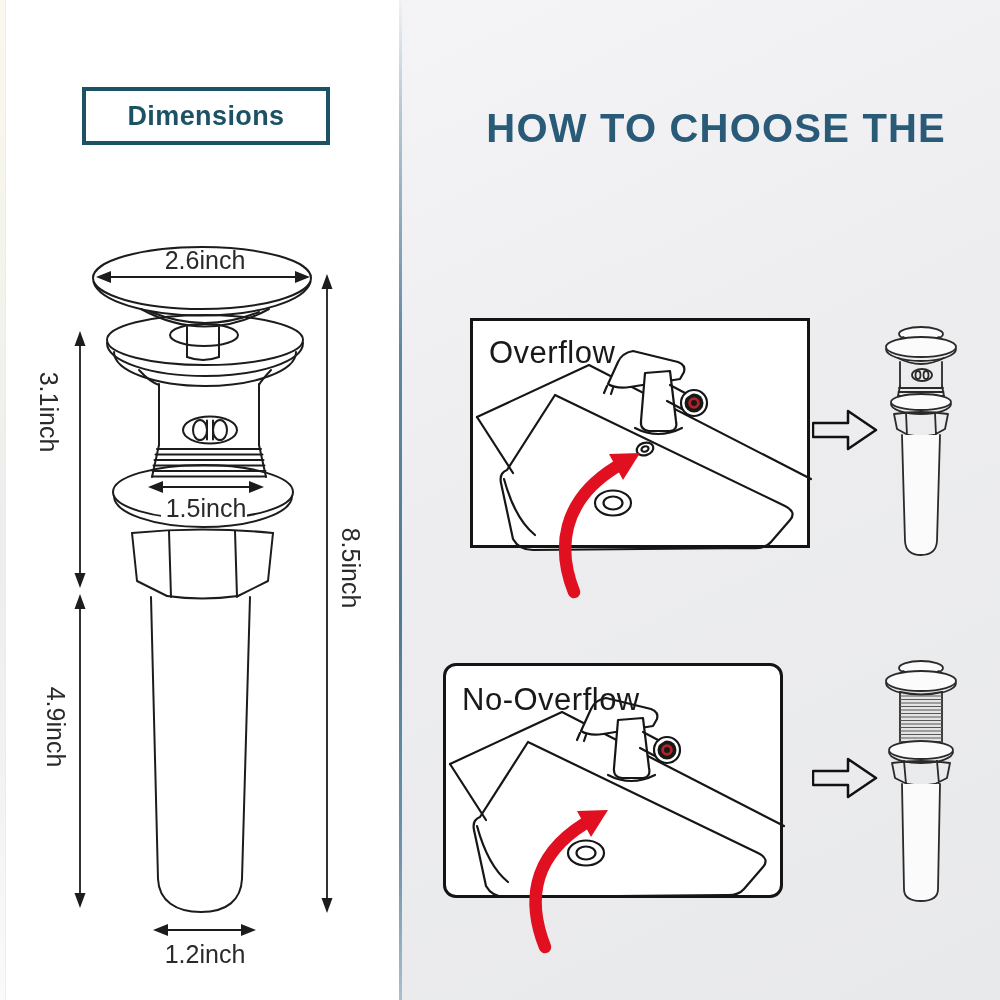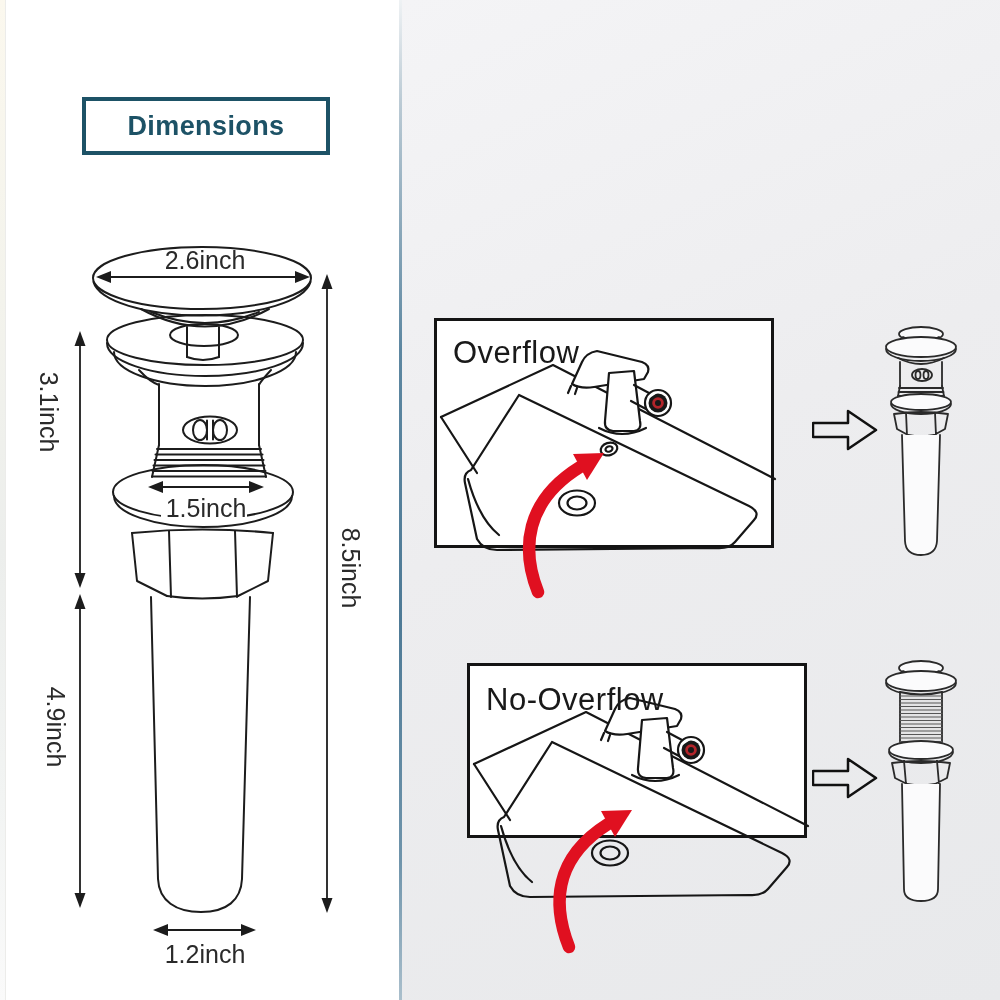--- a/index.html
+++ b/index.html
@@ -9,31 +9,31 @@
   .edge-strip { position:absolute; left:0; top:0; width:6px; height:1000px;
     background:linear-gradient(to bottom,#fbf8ee 0%,#f3f3ec 30%,#eceeec 55%,#f2f4f3 80%,#fafafa 100%);
     border-right:1px solid #ececea; }
 
   .divider { position:absolute; left:399px; top:0; width:3px; height:1000px;
     background:linear-gradient(to bottom,#eff2f4 0%,#bccbd5 10%,#5d87a1 35%,#4e7a96 62%,#6f94ab 86%,#aabfcc 100%); }
 
   .right-half { position:absolute; left:402px; top:0; width:598px; height:1000px;
     background:linear-gradient(155deg,#f4f4f6 0%,#ededef 45%,#e8e9eb 100%); }
 
-  .dim-badge { position:absolute; left:82px; top:97px; width:248px; height:58px;
+  .dim-badge { position:absolute; left:82px; top:87px; width:248px; height:58px;
     border:4px solid #1d5266; background:#fff; display:flex; align-items:center; justify-content:center; }
   .dim-badge span { font-size:27px; font-weight:bold; letter-spacing:.4px; color:#1d5266; }
 
   .title { position:absolute; left:420px; top:99px; width:526px; text-align:right;
     font-size:40px; font-weight:bold; letter-spacing:1.2px; color:#295b78; line-height:58px; }
 
   .panel { position:absolute; width:340px; background:#fff; border:3px solid #141414; }
   .panel svg { position:absolute; left:0; top:0; overflow:visible; }
-  #panel-overflow { left:434px; top:318px; height:230px; }
-  #panel-no-overflow { left:467px; top:663px; height:175px; }
+  #panel-overflow { left:470px; top:318px; height:230px; }
+  #panel-no-overflow { left:443px; top:663px; height:235px;border-radius:13px; }
 
   svg { display:block; }
   svg text { font-family:"Liberation Sans", sans-serif; fill:#2a2a2a; }
   .dim-text { font-size:25px; }
   .panel-label { font-size:31px; fill:#191919; letter-spacing:.5px; }
 
   .abs { position:absolute; }
 </style>
 </head>
 <body>
@@ -137,20 +137,21 @@
       <path d="M60,364 l-5.5,15 h11 z" fill="#1c1c1c" stroke="none"></path>
       <path d="M60,678 l-5.5,-15 h11 z" fill="#1c1c1c" stroke="none"></path>
       <text class="dim-text" x="36" y="497" text-anchor="middle" dominant-baseline="central" transform="rotate(90 36 497)" stroke="none" fill="#2a2a2a">4.9inch</text>
     </g>
   </svg>
 
   <div class="divider"></div>
   <div class="right-half"></div>
 
   <div class="title">
+    <div>HOW TO CHOOSE THE</div>
   </div>
 
   <div class="panel" id="panel-overflow">
     <svg width="340" height="230" viewBox="0 0 340 230" fill="none" stroke="#161616" stroke-width="2.2" stroke-linecap="round" stroke-linejoin="round">
       <g>
         <path d="M4,96 L116,44 L338,158"></path>
         <path d="M4,96 L40,152"></path>
         <path d="M82,74 L312,185 Q324,191 317,199 L298,221 Q292,228 279,227 L60,229 Q46,229 40,218 L28,162 Q26,152 34,149 Z"></path>
         <path d="M31,158 Q42,198 62,214"></path>
         <ellipse cx="140" cy="182" rx="18" ry="12.5"></ellipse>

